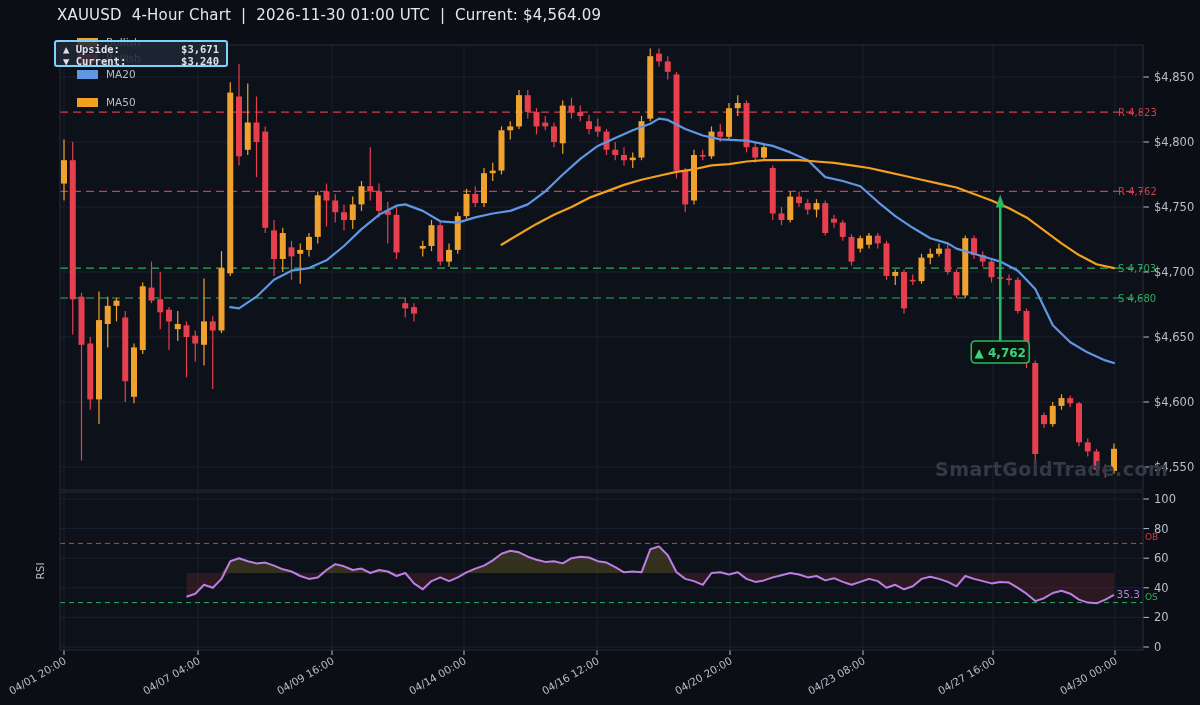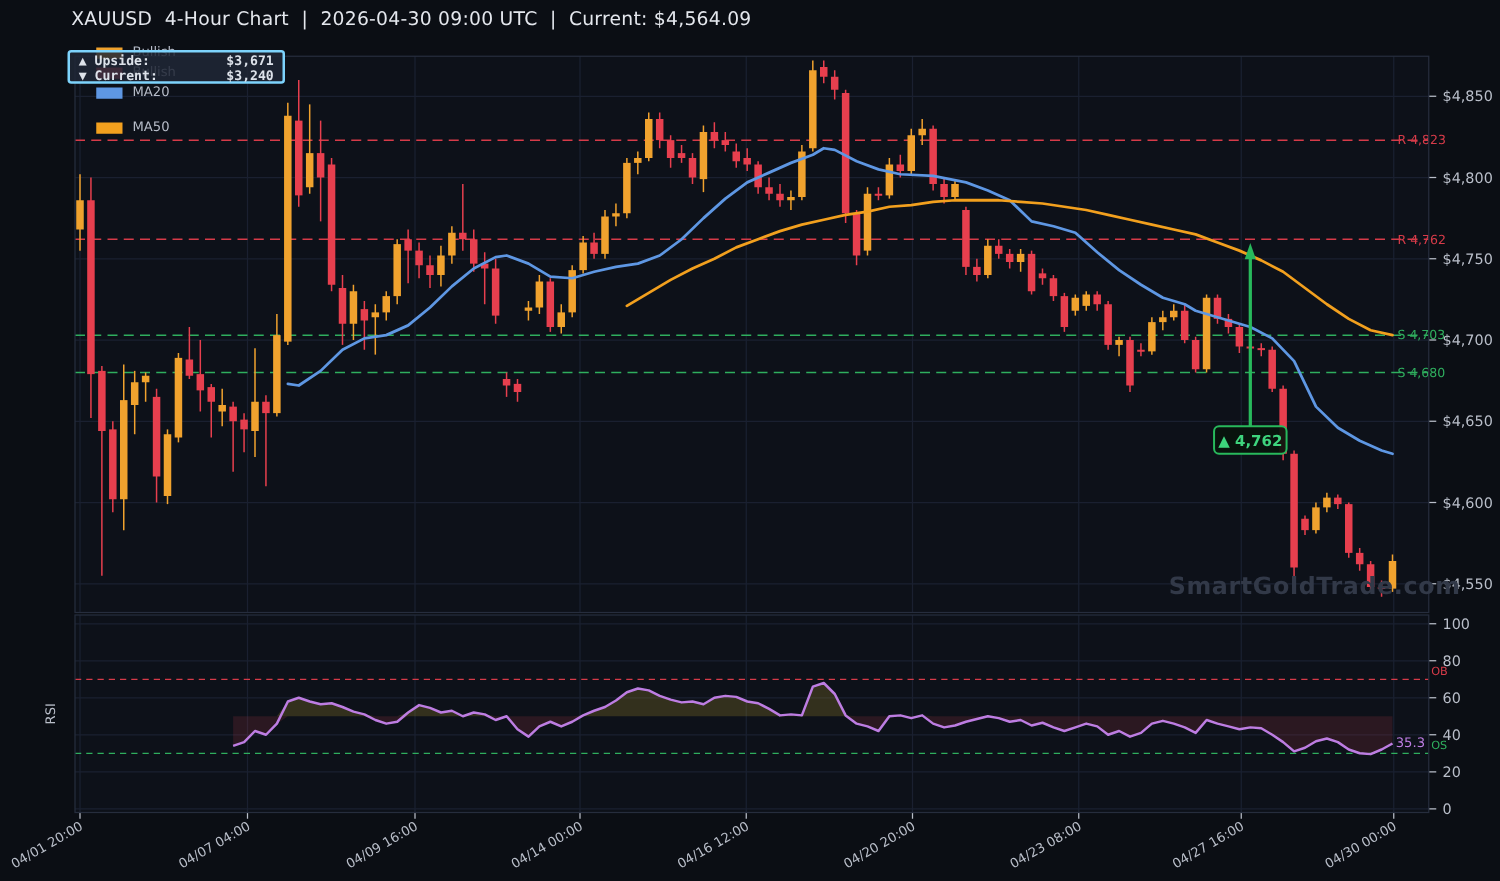--- a/index.html
+++ b/index.html
@@ -27,21 +27,21 @@
   }
   .tooltip .trow{display:flex;justify-content:space-between;line-height:11.5px;}
   .watermark{
     position:absolute;left:935px;top:458px;width:192px;text-align:right;
     font-size:19px;font-weight:bold;color:#323948;z-index:3;letter-spacing:.5px;
   }
 </style>
 </head>
 <body>
 
-<div class="title-bar">XAUUSD  4-Hour Chart  |  2026-04-30 09:00 UTC  |  Current: $4,564.09</div>
+<div class="title-bar">XAUUSD  4-Hour Chart  |  2026-11-30 01:00 UTC  |  Current: $4,564.09</div>
 
 <div class="legend">
   <div class="lg-row" style="top:36px">
       <span class="sw" style="background: rgb(240, 162, 46);"></span>
       <span>Bullish</span>
     </div>
   <div class="lg-row" style="top:52px">
       <span class="sw" style="background: rgb(231, 63, 78);"></span>
       <span>Bullish</span>
     </div>

